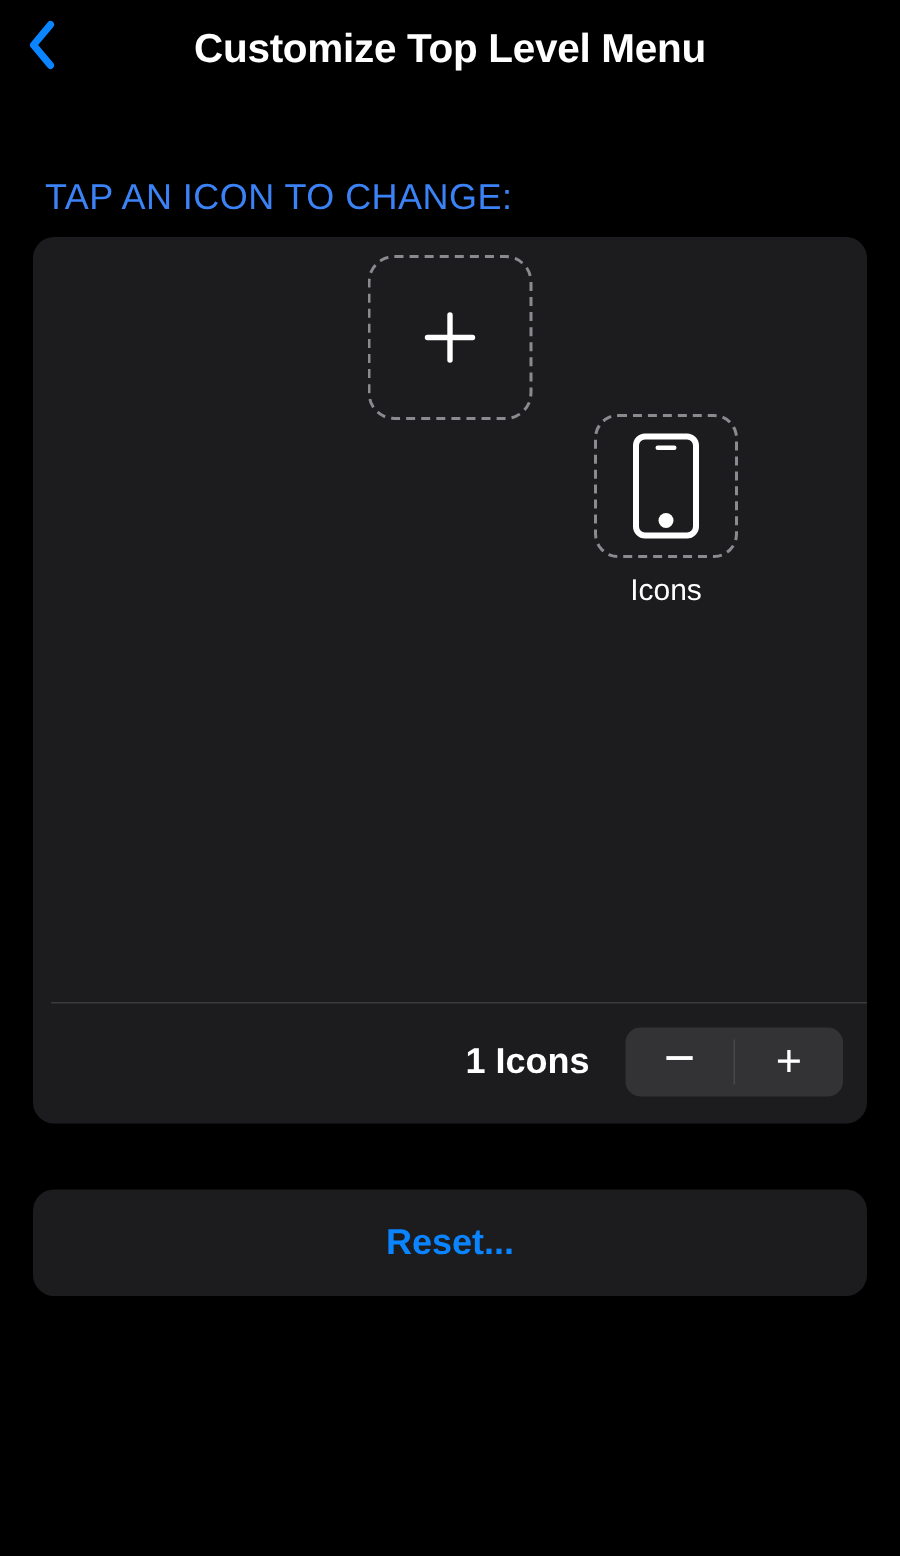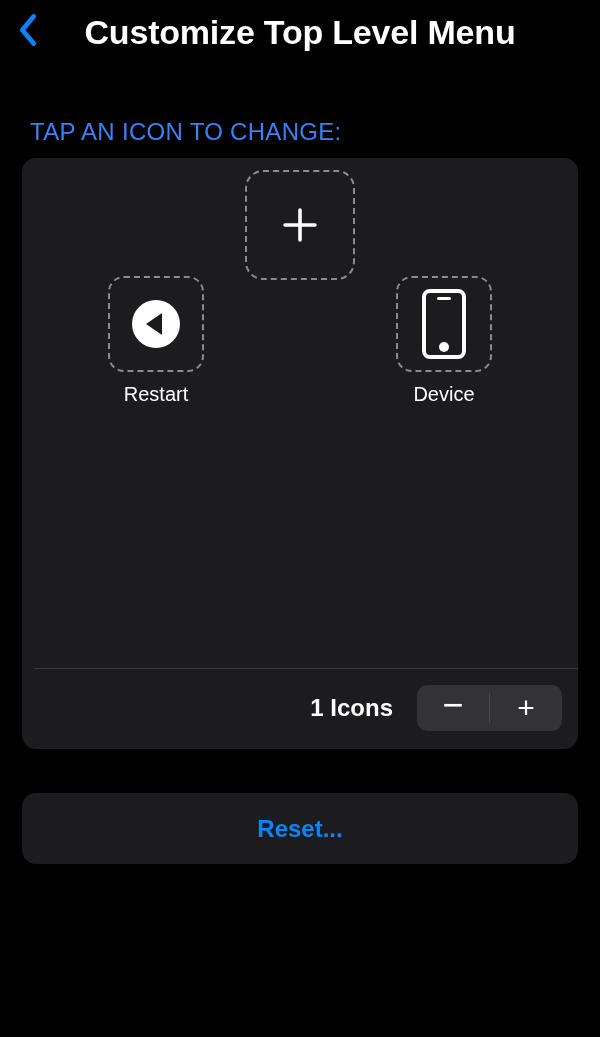--- a/index.html
+++ b/index.html
@@ -35,21 +35,21 @@
       display: flex;
       align-items: center;
       justify-content: center;
       color: #0a84ff;
     }
     .back-btn svg {
       width: 22px;
       height: 34px;
     }
     .title {
-      font-size: 34px;
+      font-size: 27px;
       font-weight: 700;
       letter-spacing: -0.2px;
       text-align: right;
     }
 
     
     .section-label {
       margin: 54px 24px 12px 30px;
       font-size: 24px;
       font-weight: 400;
@@ -239,35 +239,29 @@
     <div class="slot slot-top-center">
       <div class="slot-box">
         <span class="icon-plus">
           <svg viewBox="0 0 46 46" width="46" height="46">
             <path d="M23 8 V38 M8 23 H38" stroke="#ffffff" stroke-width="3.6" stroke-linecap="round"></path>
           </svg>
         </span>
       </div>
     </div>
 
-    <div class="slot slot-mid-left">
-      <div class="slot-box">
-        <span class="icon-restart"></span>
-      </div>
-      <div class="slot-label">Restart</div>
-    </div>
 
     <div class="slot slot-mid-right">
       <div class="slot-box">
         <span class="icon-device">
           <span class="speaker"></span>
           <span class="home-dot"></span>
         </span>
       </div>
-      <div class="slot-label">Device</div>
+      <div class="slot-label">Icons</div>
     </div>
 
 
 
   </div>
 
   <div class="divider"></div>
 
   <div class="stepper-row">
     <div class="count-label">1 Icons</div>

